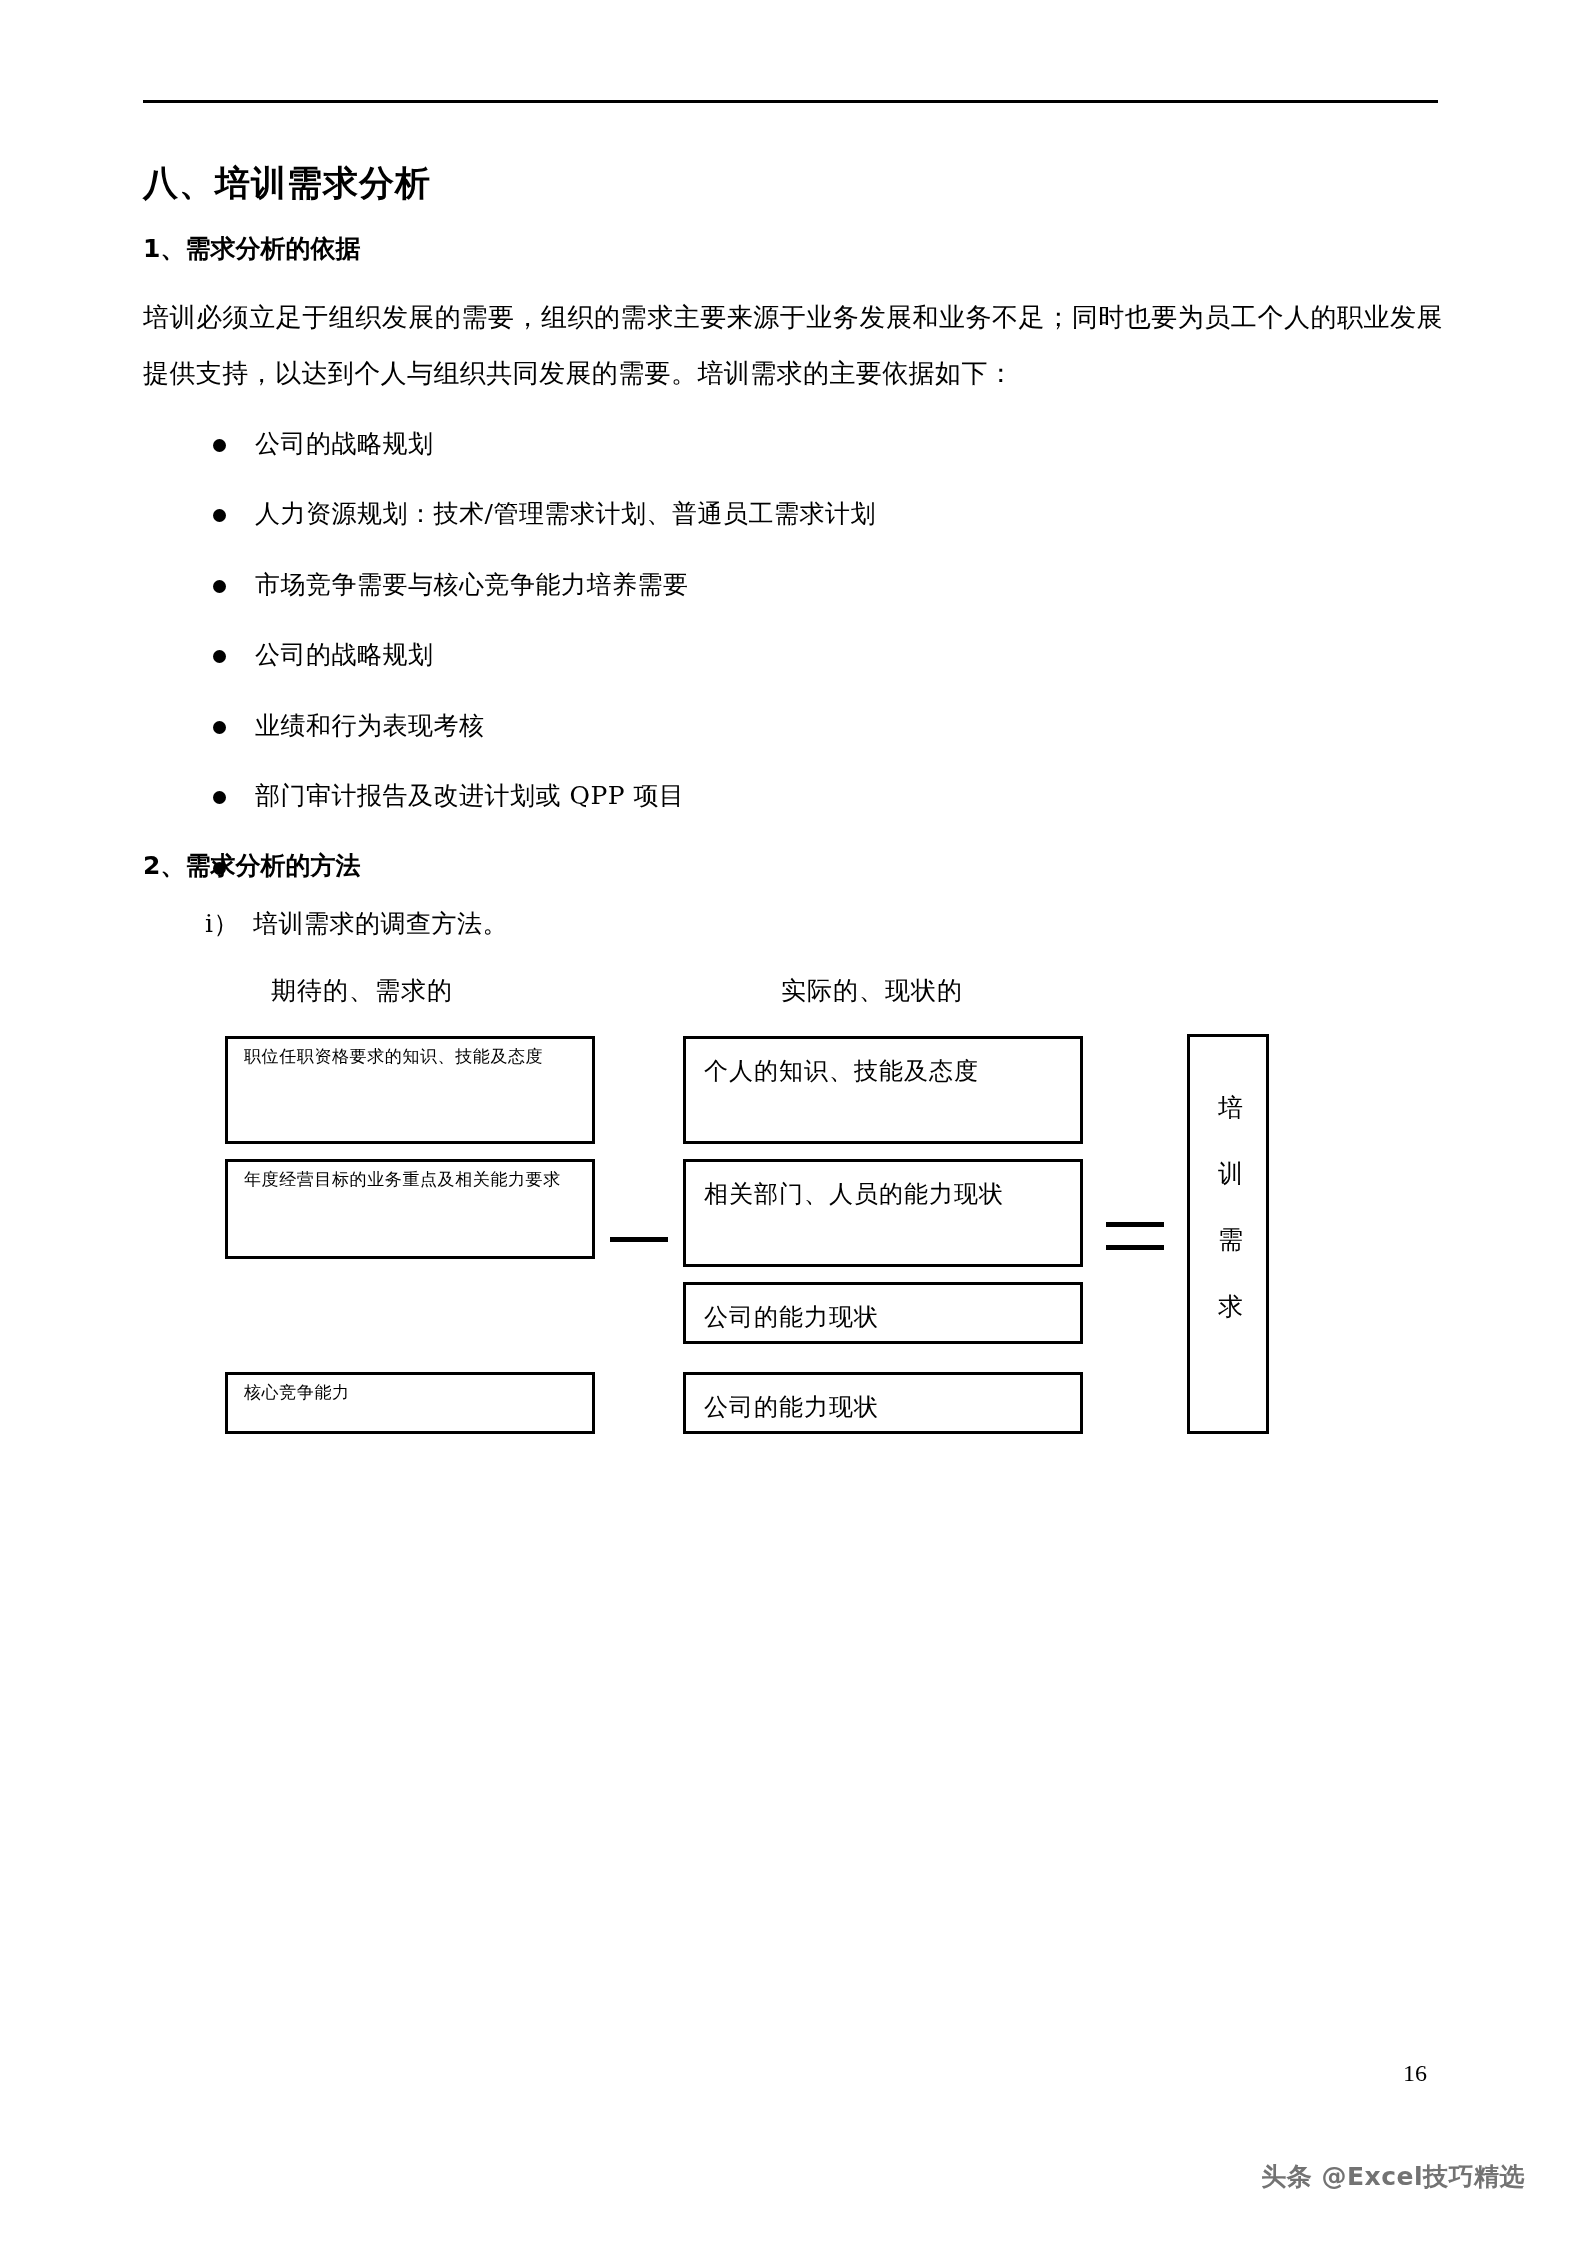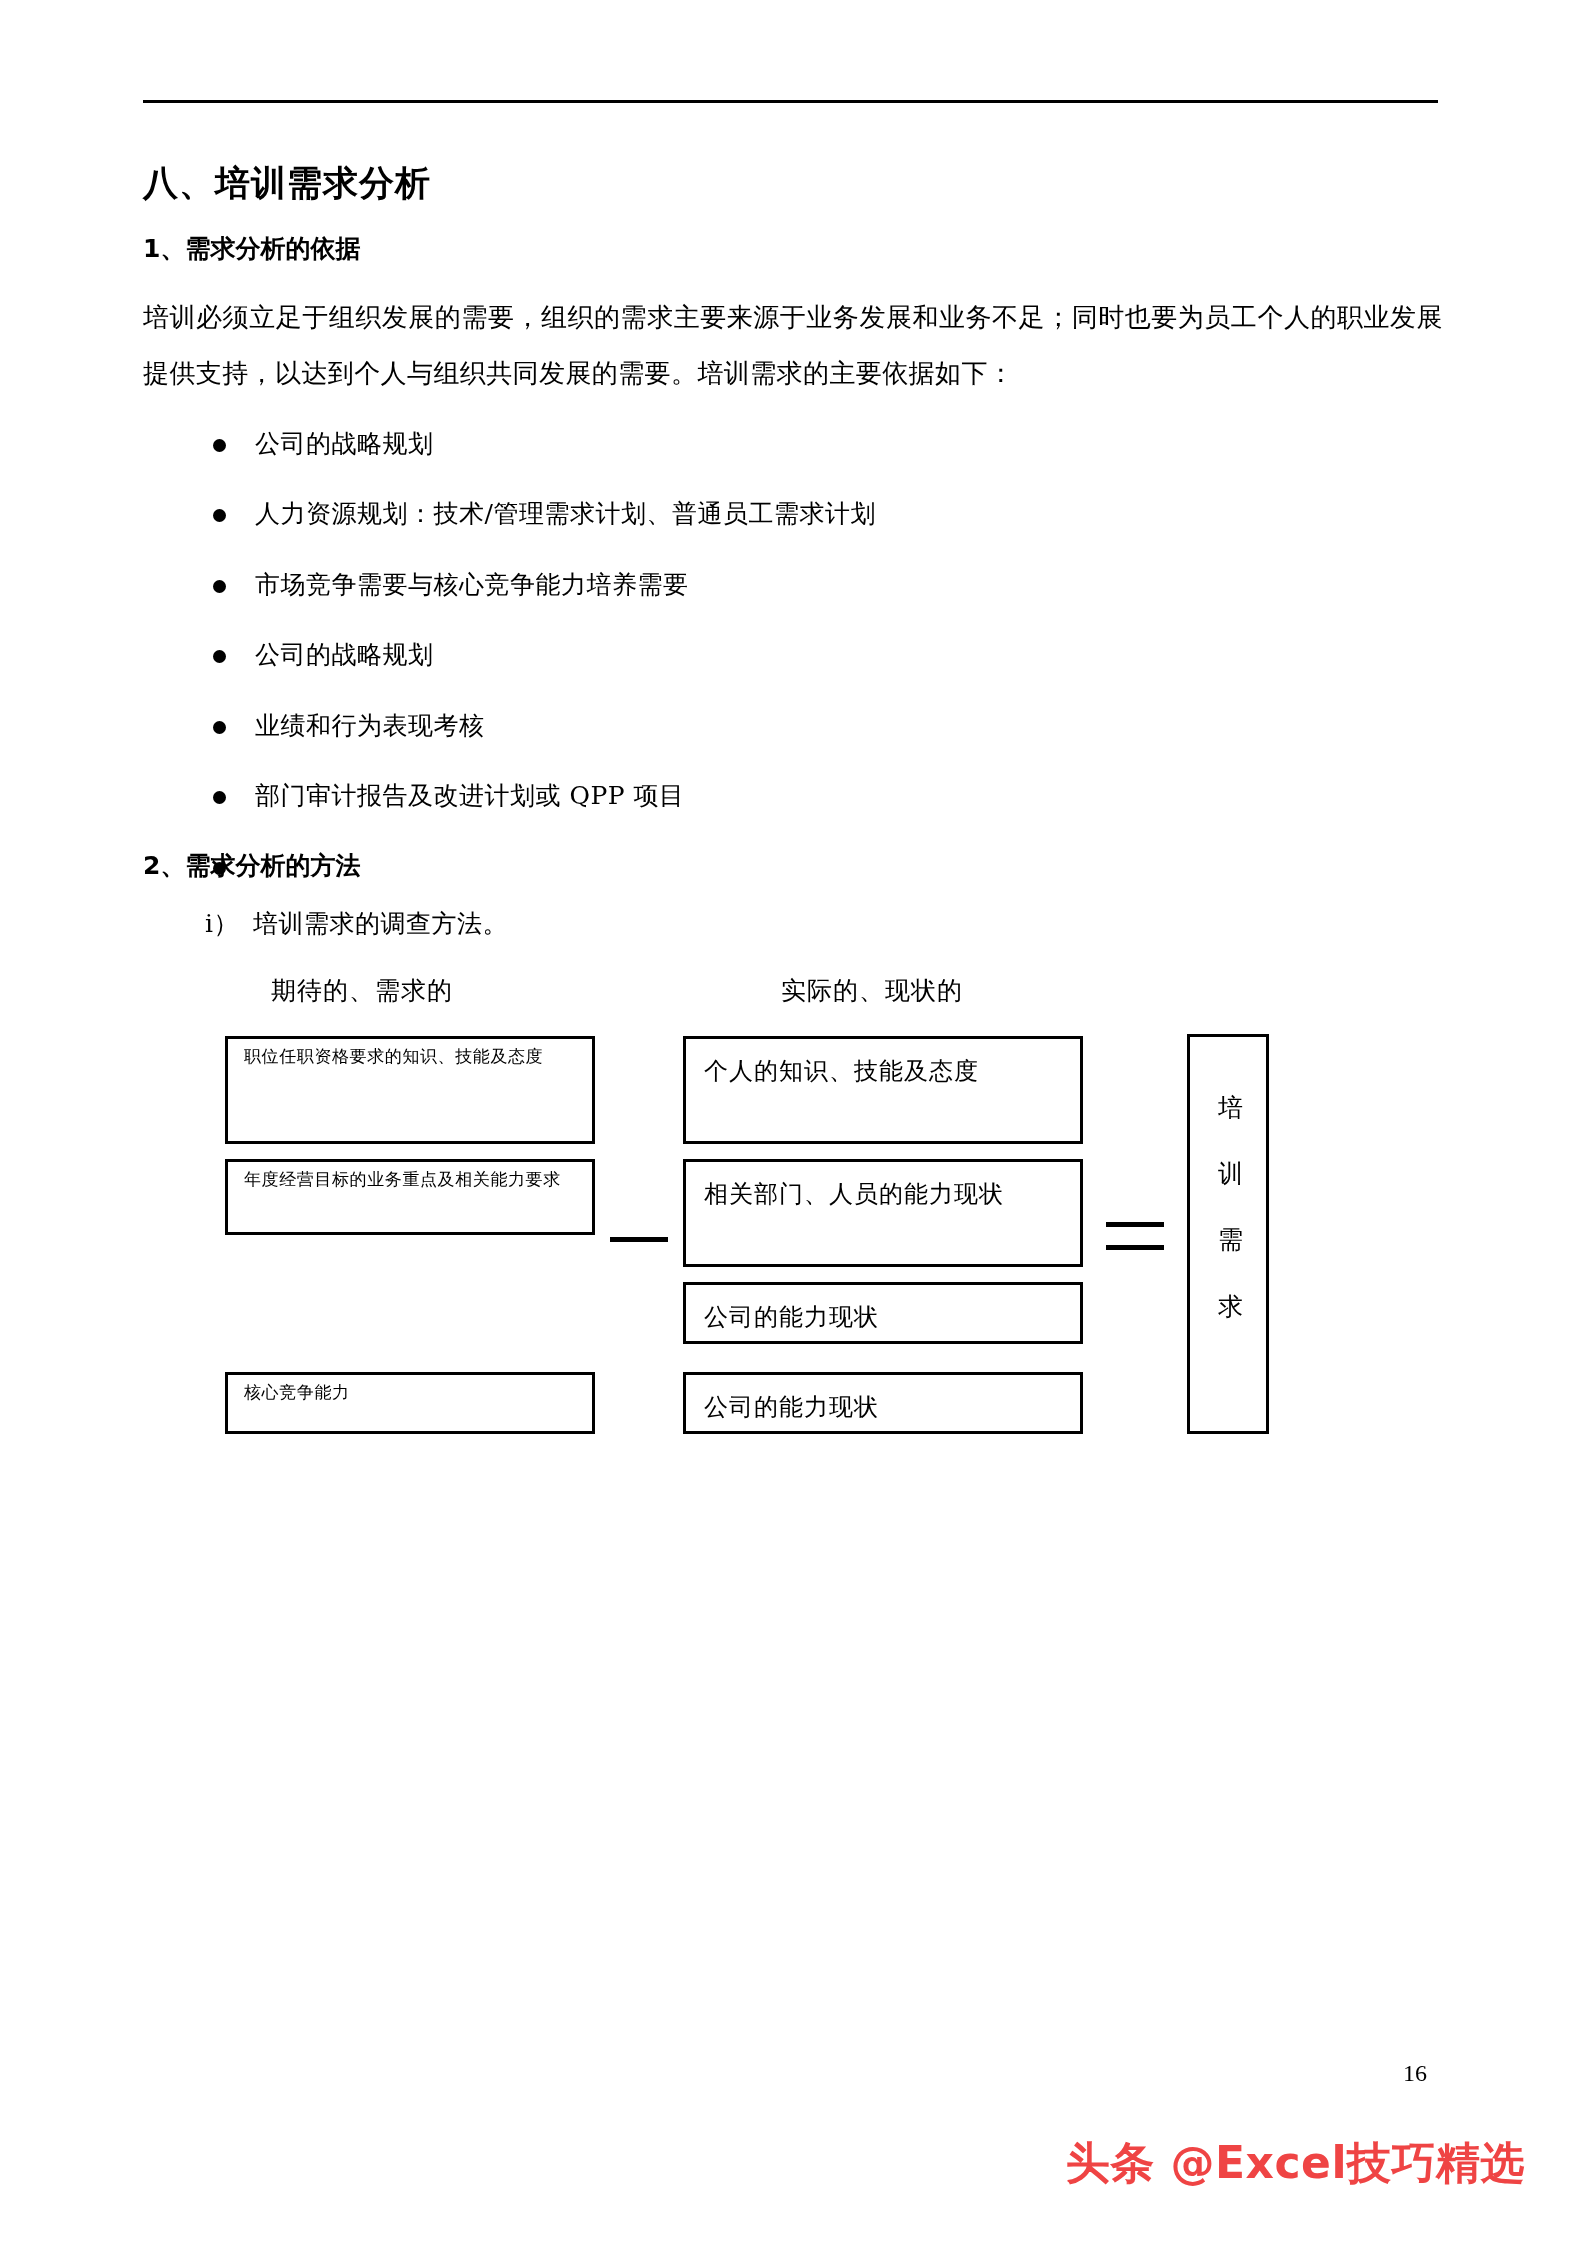--- a/index.html
+++ b/index.html
@@ -121,21 +121,21 @@
     letter-spacing: 0.6px;
   }
   .dbox.mid-box {
     font-size: 24px;
     line-height: 1.5;
     padding: 14px 18px 2px 18px;
     letter-spacing: 1px;
   }
   
   .b-l1 { left: 82px;  top: 62px;  width: 370px; height: 108px; }
-  .b-l2 { left: 82px;  top: 185px; width: 370px; height: 76px; }
+  .b-l2 { left: 82px;  top: 185px; width: 370px; height: 100px; }
   .b-l3 { left: 82px;  top: 308px; width: 370px; height: 62px;  }
   .b-l4 { left: 82px;  top: 398px; width: 370px; height: 62px;  }
   
   .b-m1 { left: 540px; top: 62px;  width: 400px; height: 108px; }
   .b-m2 { left: 540px; top: 185px; width: 400px; height: 108px; }
   .b-m3 { left: 540px; top: 308px; width: 400px; height: 62px;  }
   .b-m4 { left: 540px; top: 398px; width: 400px; height: 62px;  }
 
   
   .op-minus {
@@ -190,23 +190,23 @@
     top: 2060px;
     font-size: 24px;
     font-family: Liberation Serif, serif;
   }
   
   .watermark {
     position: absolute;
     right: 62px;
     bottom: 52px;
     font-family: "DejaVu Sans", "Liberation Sans", sans-serif;
-    font-size: 44px;
+    font-size: 25px;
     font-weight: bold;
-    color: #ef4444;
+    color: #737373;
     letter-spacing: 0.5px;
     text-shadow: 2px 2px 0 rgba(255,255,255,0.9);
     white-space: nowrap;
   }
 </style>
 </head>
 <body>
 
 <div class="page">
 

